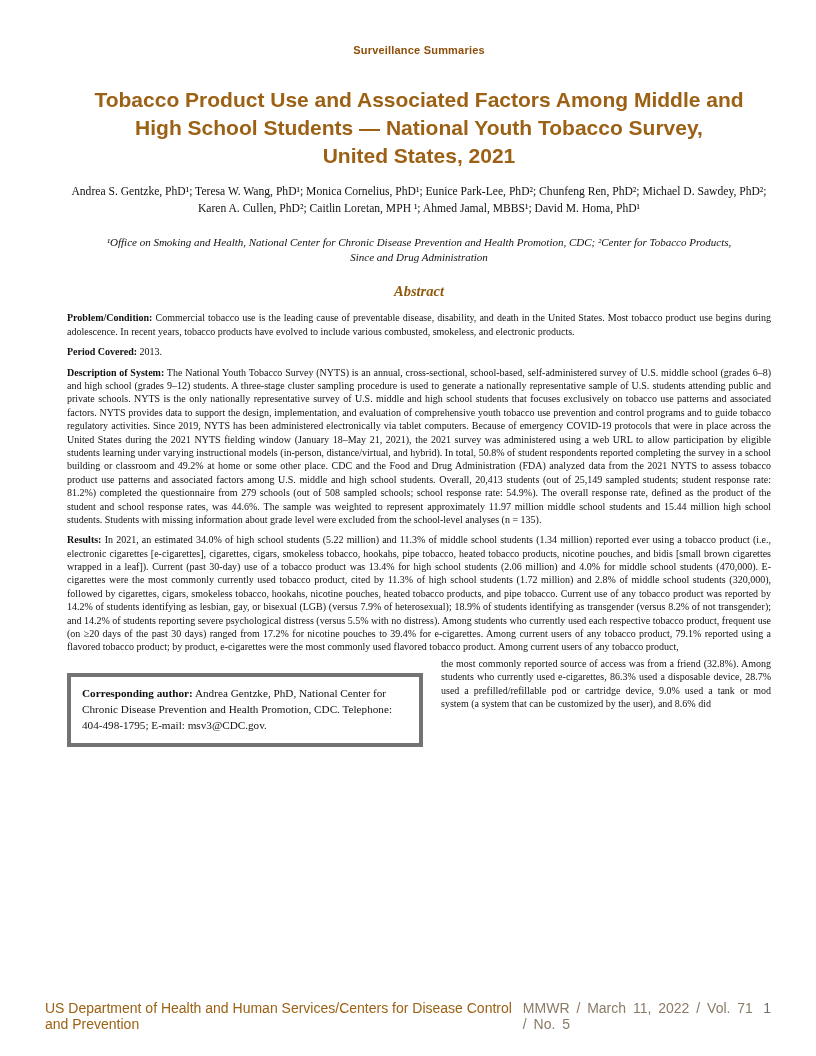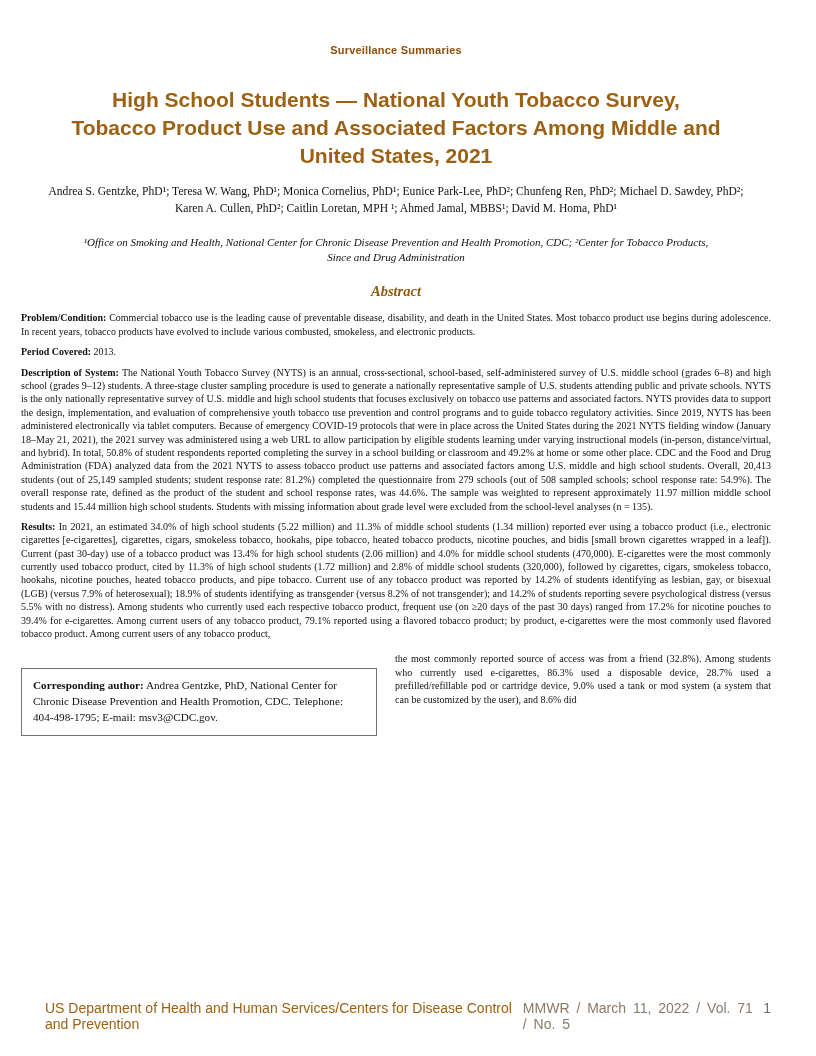--- a/index.html
+++ b/index.html
@@ -4,21 +4,21 @@
 <style>
   * { margin: 0; padding: 0; box-sizing: border-box; }
   html, body { background: #e8e8e8; }
   body { font-family: "Liberation Serif", serif; }
   .page {
     position: relative;
     width: 816px;
     height: 1056px;
     margin: 0 auto;
     background: #ffffff;
-    padding: 44px 45px 0 21px;
+    padding: 44px 45px 0 67px;
     color: #111111;
     overflow: hidden;
   }
   .kicker {
     text-align: center;
     font-family: "Liberation Sans", sans-serif;
     font-size: 11px;
     font-weight: bold;
     color: #8f4e0a;
     margin-bottom: 30px;
@@ -57,26 +57,26 @@
     margin: 17px 0 11px 0;
   }
   .body-para {
     font-size: 10px;
     line-height: 1.34;
     text-align: justify;
     margin-bottom: 7px;
     color: #111111;
   }
   .lead-in { font-weight: bold; }
-  .results-para { margin-bottom: 12px; }
+  .results-para { margin-bottom: 3px; }
   .tail-section { overflow: hidden; margin-top: 2px; }
   .author-box {
     float: left;
     width: 356px;
-    border: 1px solid #737373;
+    border: 4px solid #737373;
     padding: 9px 11px;
     margin: 16px 18px 4px 0;
     font-size: 11.2px;
     line-height: 1.42;
     text-align: left;
   }
   .tail { margin-bottom: 0; }
   .footer {
     position: absolute;
     left: 45px;
@@ -93,22 +93,22 @@
   .footer-page { color: #6e6e6e; }
 </style>
 </head>
 <body>
 
 <div class="page">
 
   <div class="kicker">Surveillance Summaries</div>
 
   <h1 class="title">
+    <span class="title-line">Tobacco Product Use and Associated Factors Among Middle and</span>
     <span class="title-line">High School Students — National Youth Tobacco Survey,</span>
-    <span class="title-line">Tobacco Product Use and Associated Factors Among Middle and</span>
     <span class="title-line">United States, 2021</span>
   </h1>
 
   <div class="authors">
     <div>Andrea S. Gentzke, PhD¹; Teresa W. Wang, PhD¹; Monica Cornelius, PhD¹; Eunice Park-Lee, PhD²; Chunfeng Ren, PhD²; Michael D. Sawdey, PhD²;</div>
     <div>Karen A. Cullen, PhD²; Caitlin Loretan, MPH ¹; Ahmed Jamal, MBBS¹; David M. Homa, PhD¹</div>
   </div>
 
   <div class="affiliations">
     <div>¹Office on Smoking and Health, National Center for Chronic Disease Prevention and Health Promotion, CDC; ²Center for Tobacco Products,</div>

